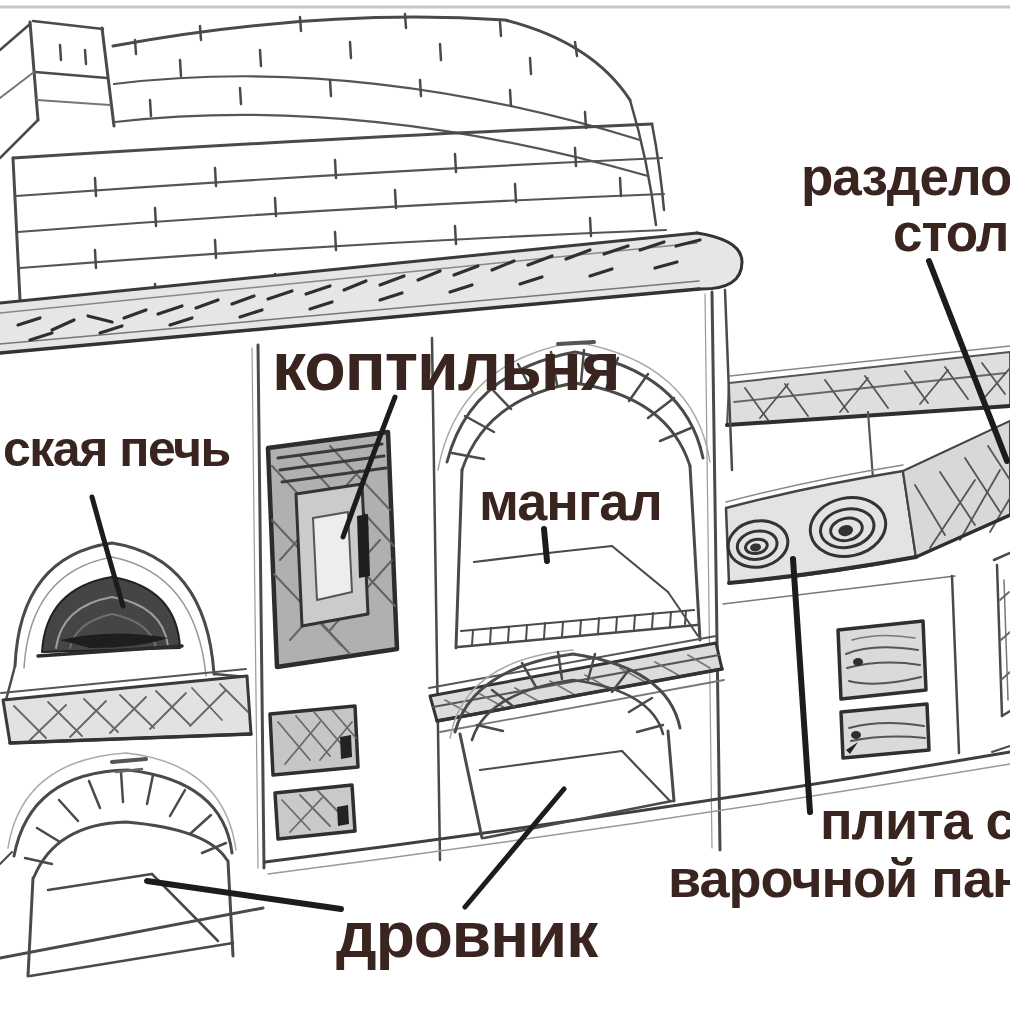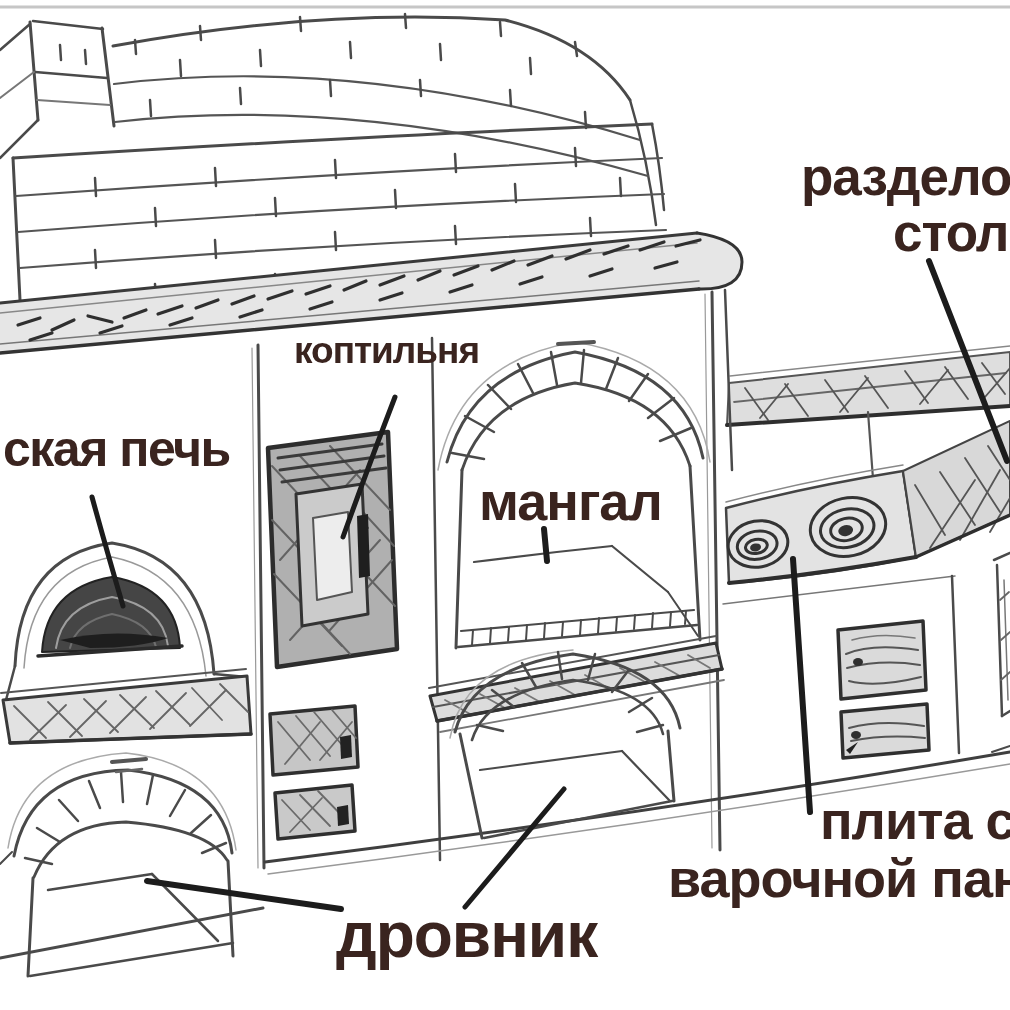--- a/index.html
+++ b/index.html
@@ -1,21 +1,21 @@
 <!DOCTYPE html>
 <html><head>
 <meta charset="utf-8">
 <style>
   html,body{margin:0;padding:0;background:#fff;}
   .stage{position:relative;width:1010px;height:1010px;background:#ffffff;overflow:hidden;
          font-family:"Liberation Sans",sans-serif;}
   .sketch{position:absolute;left:0;top:0;}
   .lbl{position:absolute;color:#3a241f;font-weight:700;letter-spacing:-1px;
        white-space:nowrap;line-height:1.02;}
-  .lbl-koptilnya{left:294px;top:332px;font-size:37px;text-align:center;}
+  .lbl-koptilnya{left:272px;top:332px;font-size:68px;text-align:center;}
   .lbl-skaya{left:3px;top:424px;font-size:50px;letter-spacing:-1.5px;}
   .lbl-mangal{left:479px;top:474px;font-size:54px;}
   .lbl-razdel1{left:801px;top:150px;font-size:53px;}
   .lbl-razdel2{left:893px;top:206px;font-size:53px;}
   .lbl-plita1{left:820px;top:793px;font-size:54px;}
   .lbl-plita2{left:668px;top:851px;font-size:54px;}
   .lbl-drovnik{left:336px;top:903px;font-size:64px;}
 </style>
 </head>
 <body>

